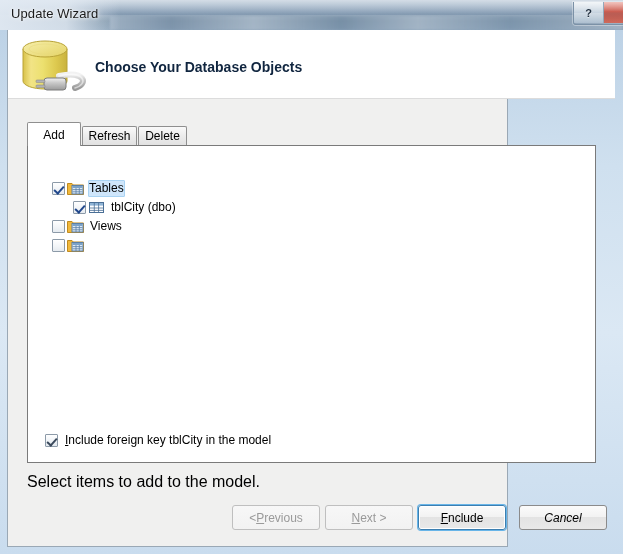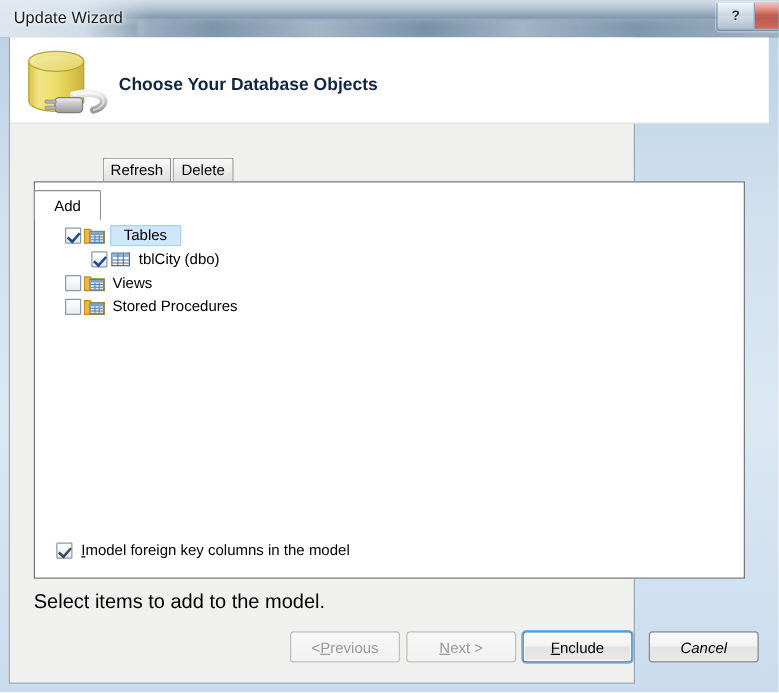--- a/index.html
+++ b/index.html
@@ -167,21 +167,20 @@
     justify-content: center;
     border-radius: 2px 2px 0 0;
   }
   .tab.selected {
     top: 0;
     height: 24px;
     background: #ffffff;
     border-color: #8f8f8f;
     z-index: 3;
     font-weight: normal;
-    margin-top: 30px;
   }
 
   .tabpanel {
     position: absolute;
     left: 19px; top: 115px;
     width: 569px;
     height: 318px;
     background: #ffffff;
     border: 1px solid #7a7a7a;
     box-sizing: border-box;
@@ -232,21 +231,21 @@
     transform: rotate(42deg);
   }
 
   .ficon { width: 17px; height: 15px; margin-right: 4px; flex: none; }
   .ficon svg { display: block; }
 
   .tree-label { padding: 0 2px; line-height: 15px; }
   .tree-label.sel {
     background: #cfe6fb;
     border: 1px solid #a9d3f3;
-    padding: 0 10px;
+    padding: 0 0;
     border-radius: 1px;
   }
 
   
   .opt-row {
     position: absolute;
     display: flex;
     align-items: center;
     font-size: 12px;
     color: #000000;
@@ -424,29 +423,28 @@
         <div class="tree-row lvl0">
           <span class="cbx"></span>
           <span class="ficon">
             <svg width="17" height="15" viewBox="0 0 17 15">
               <path d="M0.5 2.5 L5 2.5 L6.3 4 L16.5 4 L16.5 13.5 L0.5 13.5 Z" fill="#f0b83c" stroke="#c08a1e" stroke-width="1"></path>
               <rect x="5" y="4.5" width="11" height="8.5" fill="#dce9f5" stroke="#5a7fa6" stroke-width="1"></rect>
               <rect x="5.5" y="5" width="10" height="2" fill="#7ba2c8"></rect>
               <path d="M5.5 8.6 H15.5 M5.5 10.8 H15.5 M9 7 V13 M12.3 7 V13" stroke="#5a7fa6" stroke-width="0.8"></path>
             </svg>
           </span>
-          <span class="tree-label">Stored Procedures</span>
         </div>
 
       </div>
 
 
       <div class="opt-row" style="left:17px; top:287px;">
         <span class="opt-cbx checked"></span>
-        <span><span></span><u>I</u><span>model foreign key columns in the model</span></span>
+        <span><span></span><u>I</u><span>nclude foreign key tblCity in the model</span></span>
       </div>
 
     </div>
 
     <div class="status">Select items to add to the model.</div>
 
     <div class="btnbar">
       <div class="btn disabled" style="left:224px;">
           <span>&lt; </span>
           <u>P</u>

